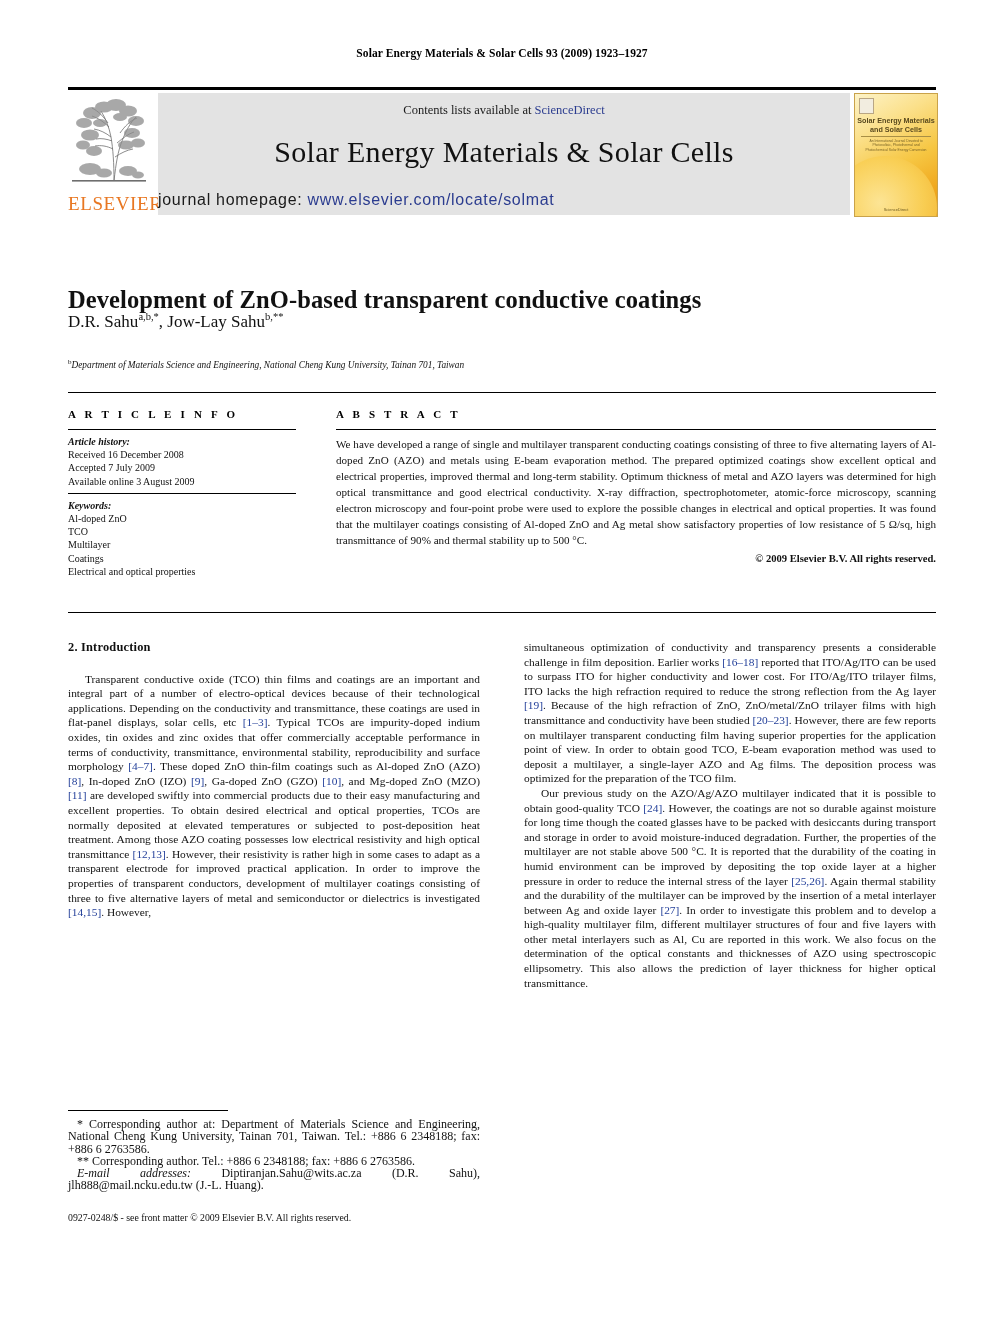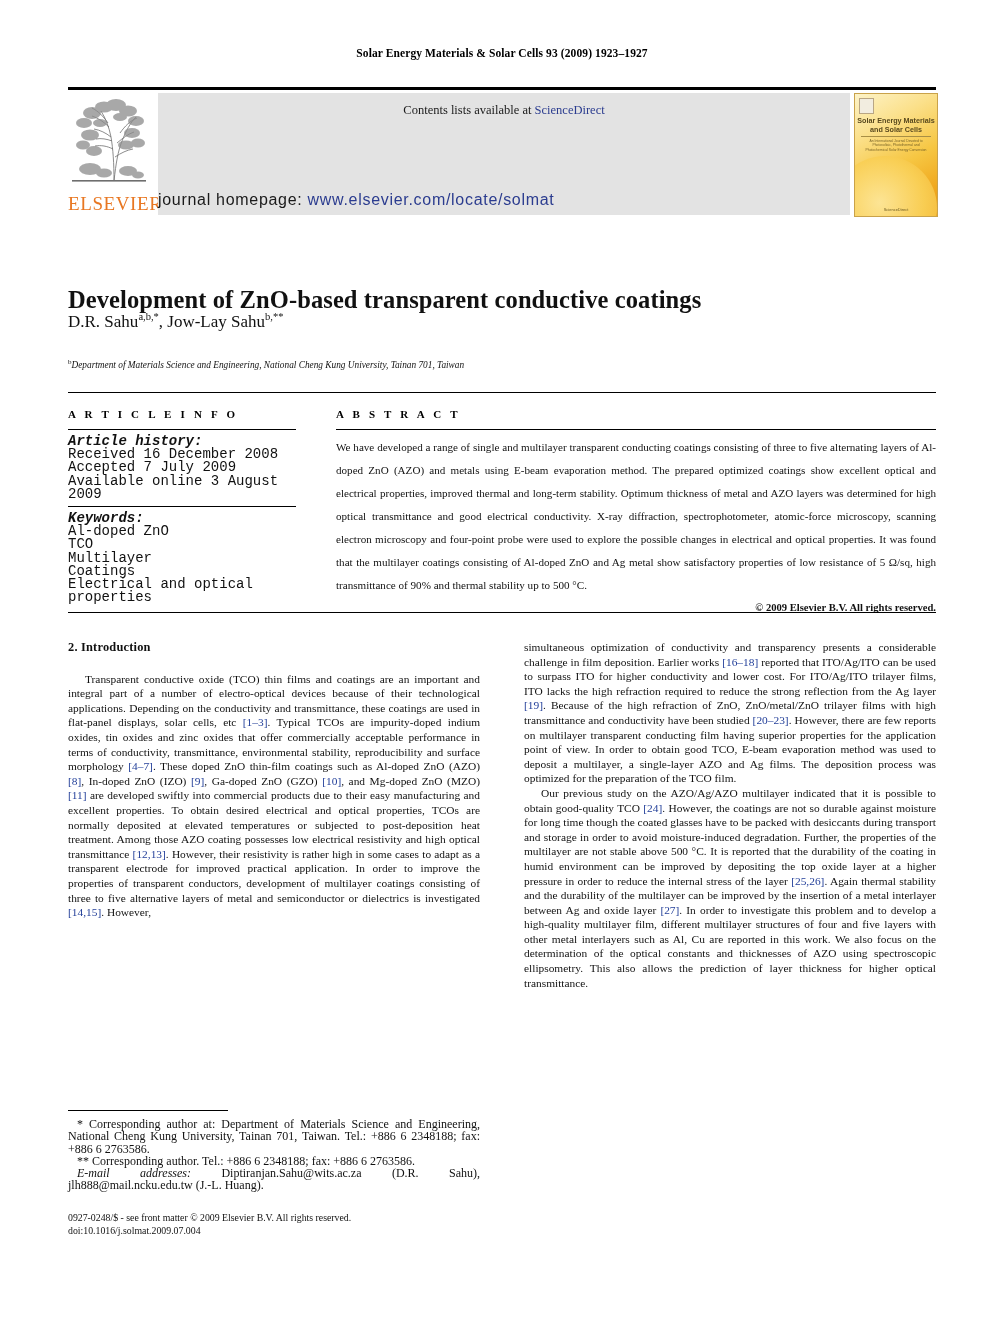--- a/index.html
+++ b/index.html
@@ -269,22 +269,22 @@
     width: 235px;
   }
   .info-head { margin-bottom: 9px; }
   .info-rule {
     width: 228px;
     height: 1px;
     background: #000;
     margin: 0 0 5px 0;
   }
   .info-body {
-    font-family: Liberation Mono, monospace;
-    font-size: 14px;
+    font-family: Liberation Serif, serif;
+    font-size: 10px;
     line-height: 13.2px;
     color: #111;
   }
   .info-body .lbl {
     font-style: italic;
     font-weight: bold;
   }
 
   .abs-col {
     position: absolute;
@@ -295,21 +295,21 @@
   .abs-head { margin-bottom: 9px; }
   .abs-rule {
     width: 600px;
     height: 1px;
     background: #000;
     margin: 0 0 6px 0;
   }
   .abs-body {
     font-family: "Liberation Serif", serif;
     font-size: 11.1px;
-    line-height: 23px;
+    line-height: 16px;
     text-align: justify;
     color: #111;
   }
   .abs-copyright {
     margin-top: 5px;
     text-align: right;
     font-family: "Liberation Serif", serif;
     font-size: 10.6px;
     font-weight: bold;
     color: #111;
@@ -424,20 +424,21 @@
             <ellipse cx="68" cy="82" rx="6" ry="3.5"></ellipse>
           </g>
           <rect x="2" y="87" width="74" height="1.6" fill="#6e6e6e"></rect>
         </svg>
       </div>
       <div class="elsevier-word">ELSEVIER</div>
     </div>
 
     <div class="grey-band">
       <div class="contents-line"><span>Contents lists available at </span><span class="sd-link">ScienceDirect</span></div>
+      <div class="journal-title-big">Solar Energy Materials &amp; Solar Cells</div>
       <div class="homepage-line"><span>journal homepage: </span><span class="hp-link">www.elsevier.com/locate/solmat</span></div>
     </div>
 
     <div class="cover-thumb">
       <div class="cover-sun"></div>
       <div class="cover-elsevier-mark"></div>
       <div class="cover-title"><span>Solar Energy Materials</span><br><span>and Solar Cells</span></div>
       <div class="cover-sub"></div>
       <div class="cover-sub2">An International Journal Devoted to Photovoltaic, Photothermal and Photochemical Solar Energy Conversion</div>
       <div class="cover-foot">ScienceDirect</div>
@@ -493,16 +494,15 @@
 
   <div class="footnote-rule"></div>
   <div class="footnotes">
     <p><span>*</span><span> Corresponding author at: Department of Materials Science and Engineering, National Cheng Kung University, Tainan 701, Taiwan. Tel.: +886 6 2348188; fax: +886 6 2763586.</span></p>
     <p><span>**</span><span> Corresponding author. Tel.: +886 6 2348188; fax: +886 6 2763586.</span></p>
     <p><span class="em">E-mail addresses:</span><span> Diptiranjan.Sahu@wits.ac.za (D.R. Sahu), jlh888@mail.ncku.edu.tw (J.-L. Huang).</span></p>
   </div>
 
   <div class="imprint">
     <div>0927-0248/$ - see front matter © 2009 Elsevier B.V. All rights reserved.</div>
-    <div>doi:10.1016/j.solmat.2009.07.004</div>
   </div>
 
 </div>
 
 </body></html>

